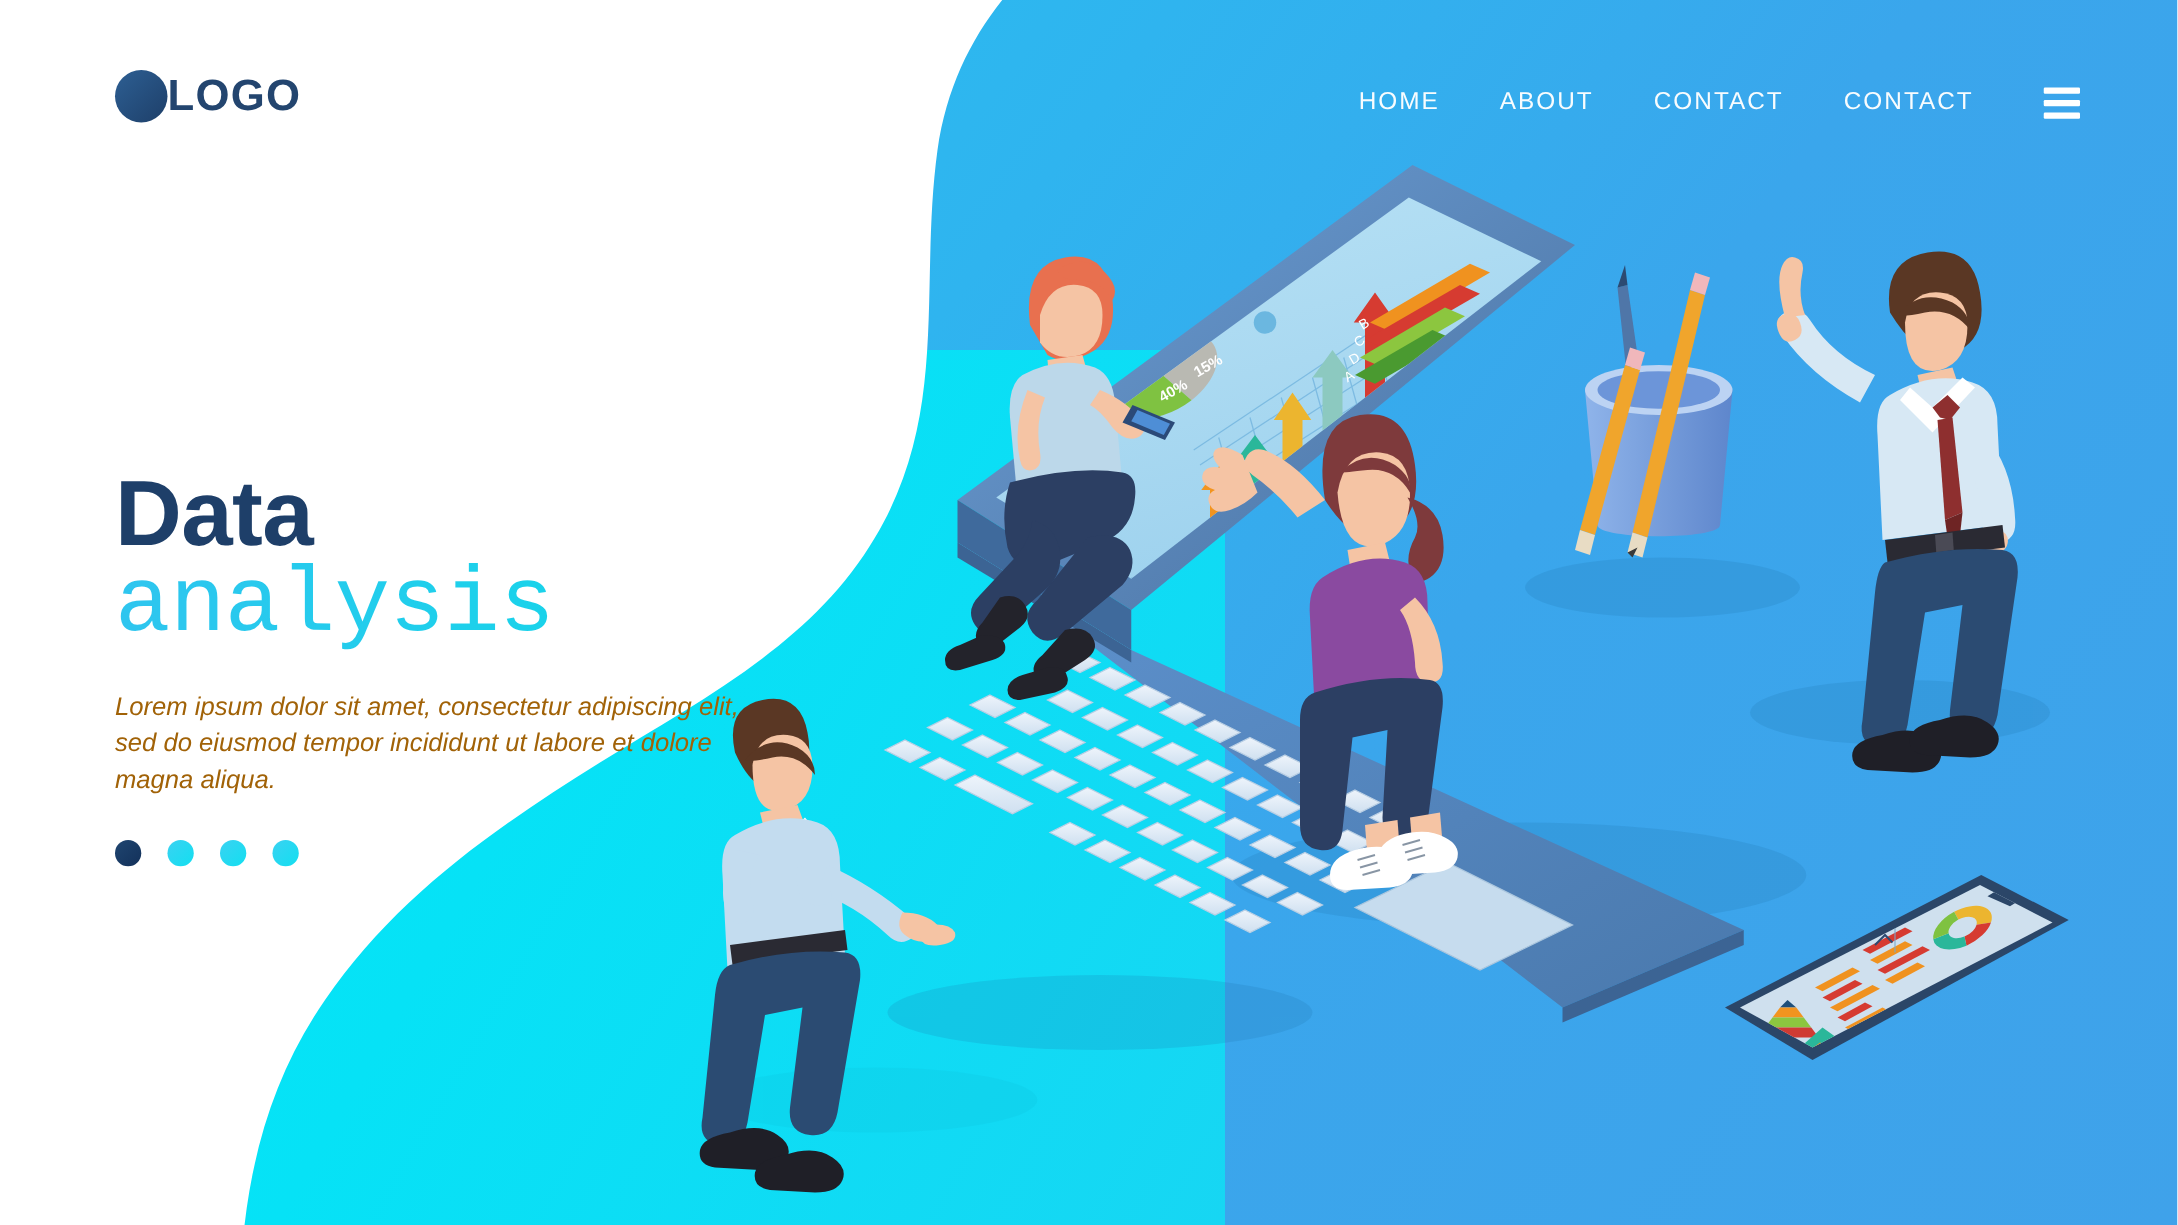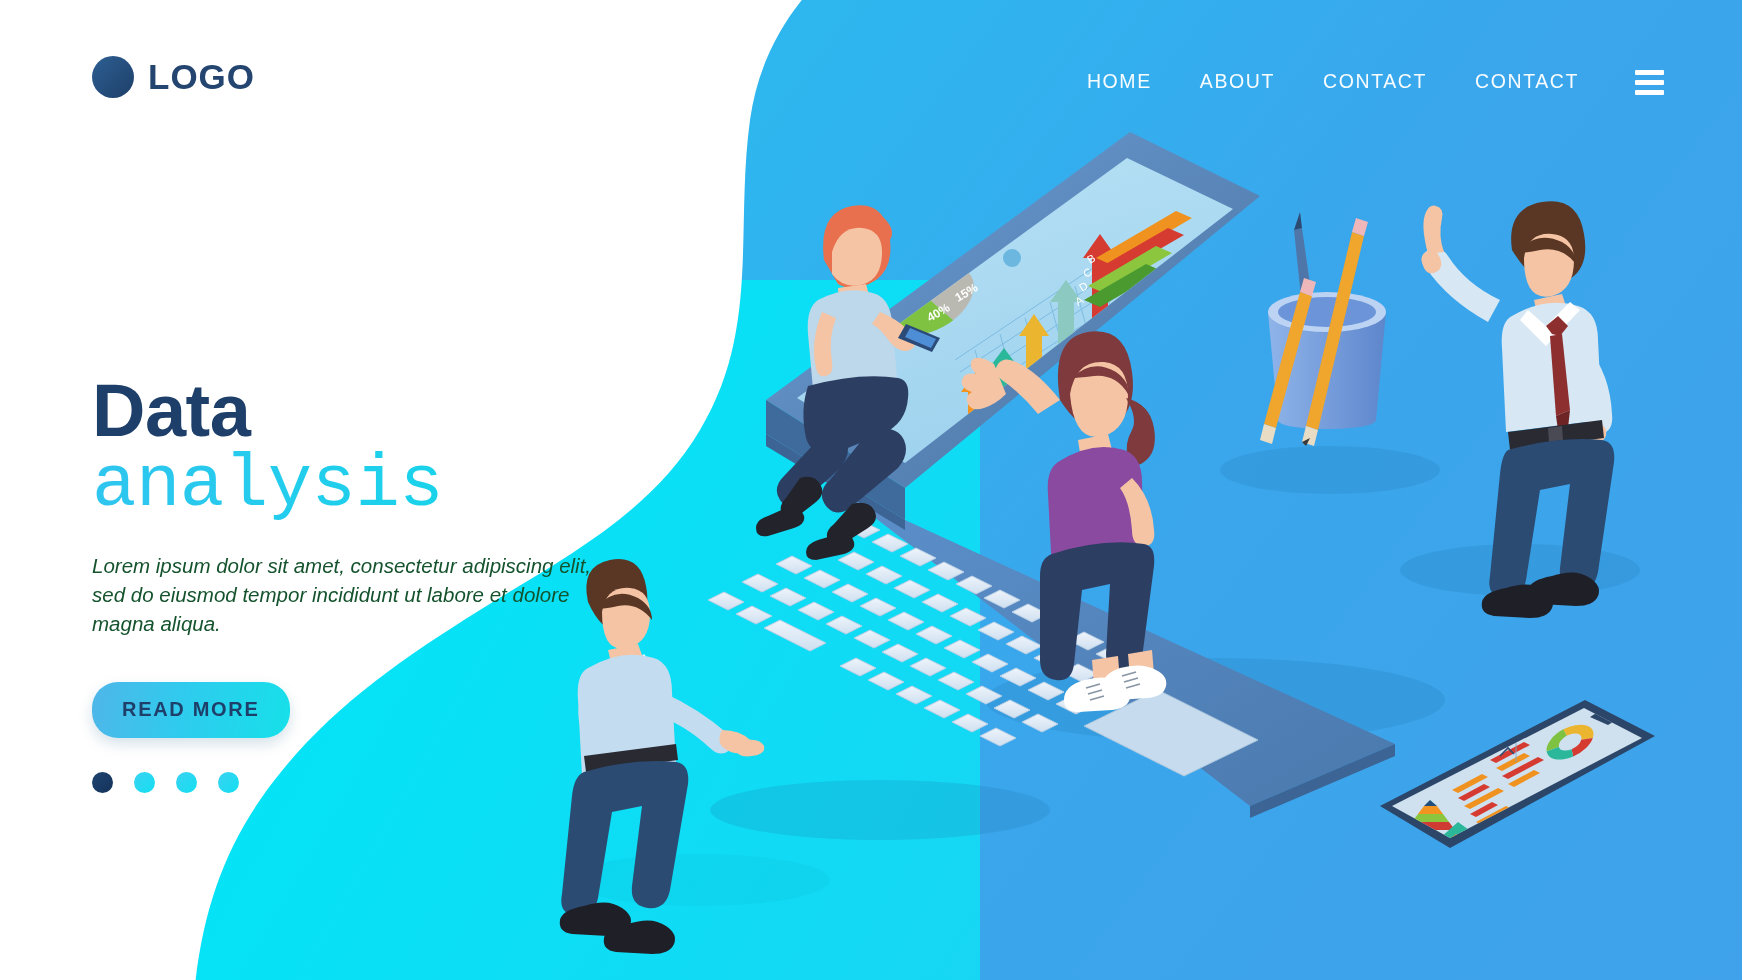--- a/index.html
+++ b/index.html
@@ -14,38 +14,38 @@
 
   
   .bg-blue { position:absolute; inset:0;
     background:linear-gradient(127deg,#25c8ef 0%,#2fb4ef 38%,#3aa6ec 62%,#3fa2ea 100%); }
   .bg-cyan-lower { position:absolute; left:0; bottom:0; width:980px; height:700px;
     background:linear-gradient(120deg,#00eaf7 0%,#06e2f6 45%,#17d6f3 100%); }
   .bg-white-shape { position:absolute; left:-40px; top:-40px; width:900px; height:1070px; }
 
   
   .header { position:absolute; top:0; left:0; right:0; height:150px; z-index:40; }
-  .logo { position:absolute; left:92px; top:56px; display:flex; align-items:center; gap:14px; }
+  .logo { position:absolute; left:92px; top:56px; display:flex; align-items:center; }
   .logo-dot { width:42px; height:42px; border-radius:50%;
     background:linear-gradient(135deg,#2d5f93,#1e3f69); }
   .logo-text { font-size:35px; font-weight:bold; letter-spacing:1px; color:#23456f; }
 
   .nav { position:absolute; right:78px; top:70px; display:flex; align-items:flex-start; gap:48px; }
   .nav a { color:#ffffff; font-size:19.5px; letter-spacing:1.6px; text-decoration:none;
     font-weight:500; opacity:.97; }
   .burger { display:flex; flex-direction:column; gap:5px; margin-left:8px; cursor:pointer; }
   .burger span { display:block; width:29px; height:5px; background:#fff; border-radius:1px; }
 
   
   .hero { position:absolute; left:92px; top:375px; width:520px; z-index:30; }
   .h1a { font-size:74px; line-height:.98; color:#1e3f69; font-weight:700; letter-spacing:-.5px; }
   .h1b { font-size:74px; line-height:1.02; font-weight:400; letter-spacing:-.5px;
     background:linear-gradient(90deg,#2fc5ef,#0fd9e8);
     -webkit-background-clip:text; background-clip:text; color:transparent;font-family:Liberation Mono, monospace; }
-  .hero-p { margin-top:28px; font-size:20.5px; line-height:1.42; color:#14532d;
+  .hero-p { margin-top:28px; font-size:20.5px; line-height:1.42; color:#a16207;
     font-style:italic; font-family:"Liberation Sans", sans-serif; font-weight:500; }
   .readmore { margin-top:44px; display:inline-block; border:none; cursor:pointer;
     padding:16px 30px 17px; border-radius:26px; color:#1e3f69; font-size:20px;
     letter-spacing:1.7px; font-weight:600;
     background:linear-gradient(100deg,#4fb6e8 0%,#2fcbee 45%,#16e0e9 100%);
     box-shadow:0 6px 14px rgba(20,90,130,.18); }
   .dots { margin-top:34px; display:flex; gap:21px; }
   .dot { width:21px; height:21px; border-radius:50%;
     background:linear-gradient(135deg,#3ad2f2,#13dff0); cursor:pointer; }
   .dot.active { background:linear-gradient(135deg,#1f4570,#13315a); }
@@ -528,21 +528,20 @@
         <span></span>
         <span></span>
       </div>
     </nav>
   </div>
 
   <div class="hero">
     <div class="h1a">Data</div>
     <div class="h1b">analysis</div>
     <p class="hero-p">Lorem ipsum dolor sit amet, consectetur adipiscing elit, sed do eiusmod tempor incididunt ut labore et dolore magna aliqua.</p>
-    <button class="readmore">READ MORE</button>
     <div class="dots">
       <span class="dot active"></span>
       <span class="dot"></span>
       <span class="dot"></span>
       <span class="dot"></span>
     </div>
   </div>
 
 </div>
 

